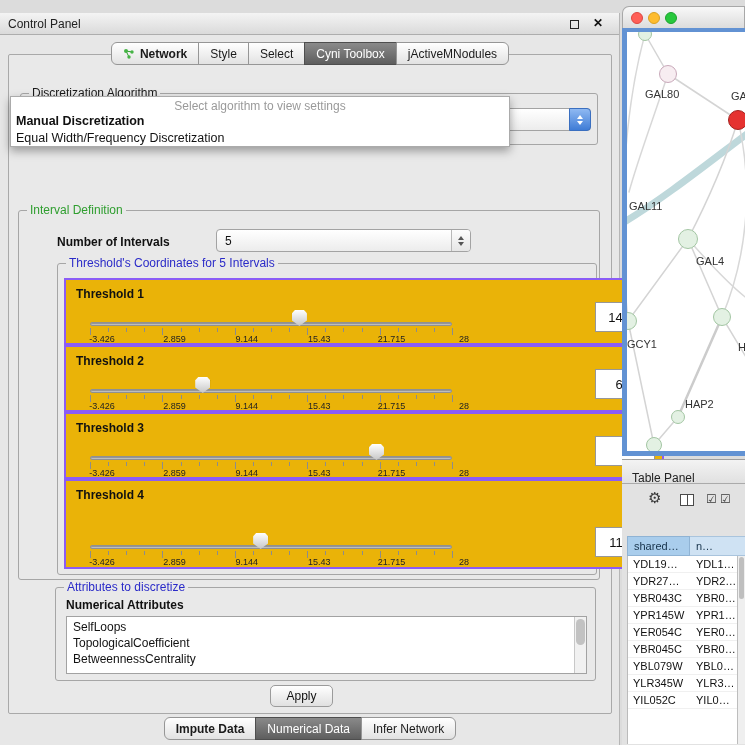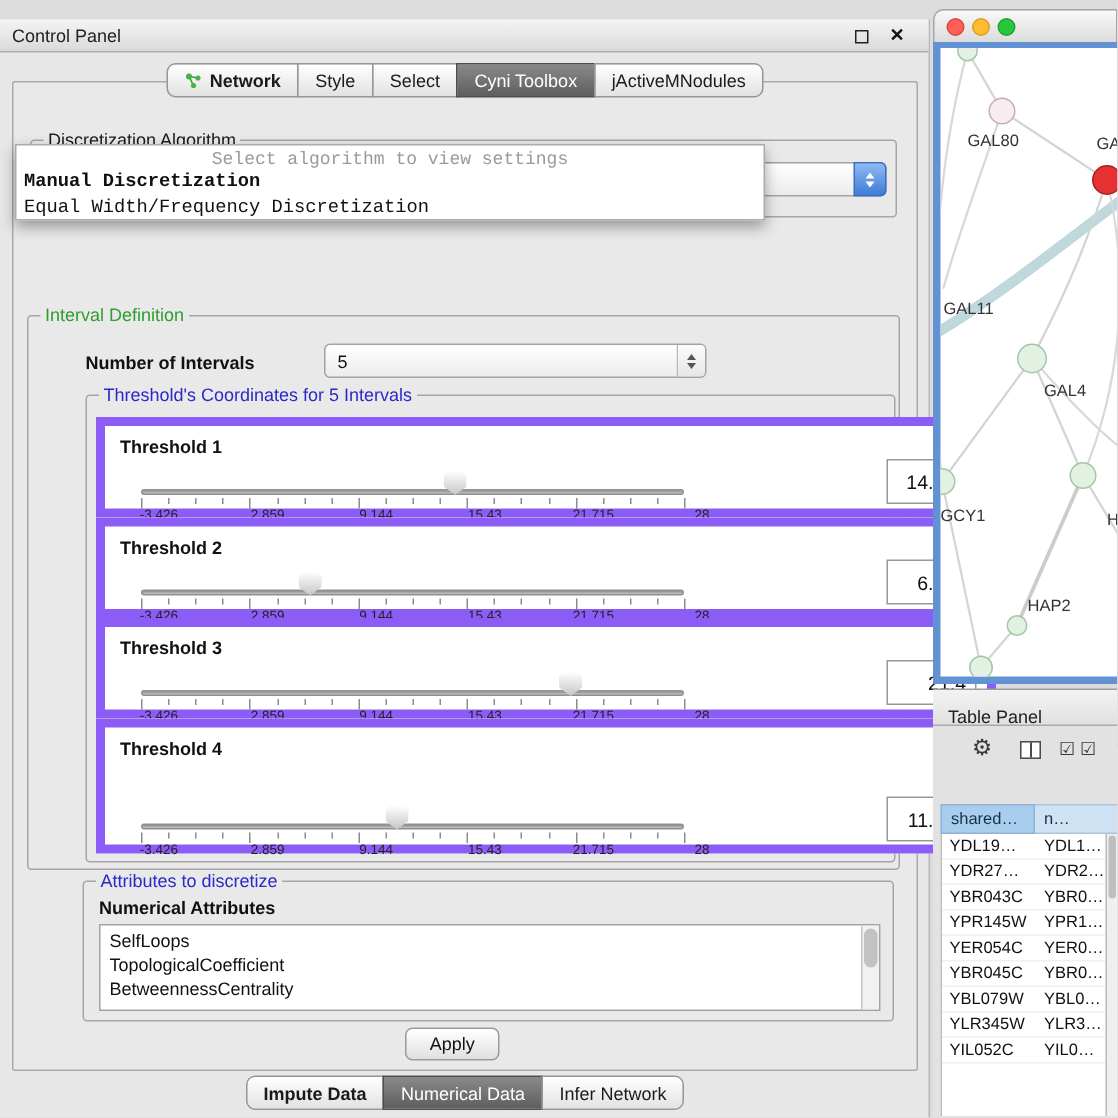--- a/index.html
+++ b/index.html
@@ -37,36 +37,36 @@
   .tri-up { width:0; height:0; border-left:3.5px solid transparent; border-right:3.5px solid transparent; border-bottom:4.5px solid #555; }
   .tri-down { width:0; height:0; border-left:3.5px solid transparent; border-right:3.5px solid transparent; border-top:4.5px solid #555; }
 
   
   .alg-grp { left:20px; top:80px; width:578px; height:52px; }
   .alg-combo { position:absolute; left:8px; top:14px; width:562px; height:23px; }
   .combo-cap-blue { position:absolute; right:-1px; top:-1px; width:22px; height:23px; border-radius:0 4px 4px 0; background:linear-gradient(#8fb9f2,#3f7cd6); border:1px solid #3a6fc0; display:flex; flex-direction:column; align-items:center; justify-content:center; gap:2px; }
   .cap-up { width:0; height:0; border-left:3.5px solid transparent; border-right:3.5px solid transparent; border-bottom:4.5px solid #fff; }
   .cap-down { width:0; height:0; border-left:3.5px solid transparent; border-right:3.5px solid transparent; border-top:4.5px solid #fff; }
 
-  .dropdown { position:absolute; left:10px; top:83px; width:500px; height:51px; background:#fff; border:1px solid #ababab; box-shadow:0 4px 9px rgba(0,0,0,.35); z-index:40;font-family:Liberation Mono, monospace; }
+  .dropdown { position:absolute; left:10px; top:83px; width:500px; height:51px; background:#fff; border:1px solid #ababab; box-shadow:0 4px 9px rgba(0,0,0,.35); z-index:40; }
   .dd-prompt { height:16px; text-align:center; font-size:12px; color:#9a9a9a; padding-top:2px; }
   .dd-item { height:17px; line-height:17px; padding-left:5px; font-size:12.5px; color:#111; cursor:default; }
   .dd-item.bold { font-weight:bold; }
 
   
   .td-grp { left:20px; top:143px; width:578px; height:42px; }
   .td-combo { position:absolute; left:8px; top:10px; width:562px; height:23px; }
 
   
   .int-grp { left:18px; top:197px; width:582px; height:370px; }
   .noi-label { position:absolute; left:38px; top:24px; font-size:12px; font-weight:bold; color:#111; }
   .noi-combo { position:absolute; left:197px; top:18px; width:255px; height:23px; }
   .sub-grp { left:38px; top:52px; width:540px; height:312px; background:#e9e9e9; }
 
-  .th-panel { position:absolute; left:6px; width:600px; border:6px solid #8b5cf6; background:#ffffff; }
+  .th-panel { position:absolute; left:6px; width:600px; border:2px solid #8b5cf6; background:#eab308; }
   .th-label { position:absolute; left:10px; top:7px; font-size:12px; font-weight:bold; color:#111; }
   .sl-zone { position:absolute; left:24px; top:0; width:362px; height:100%; }
   .sl-track { position:absolute; left:0; right:0; top:42px; height:4px; background:#c2c2c2; border:1px solid #909090; border-radius:2px; box-shadow:inset 0 1px 1px rgba(0,0,0,.25); }
   .sl-tick { position:absolute; top:48px; width:1px; height:4px; background:#8c8c8c; }
   .sl-tick.major { height:7px; }
   .sl-ticklabel { position:absolute; top:54px; transform:translateX(-50%); font-size:9px; color:#222; white-space:nowrap;margin-left:12px; }
   .sl-thumb { position:absolute; top:30px; width:15px; height:16px; background:linear-gradient(#ffffff,#c6c6c6); clip-path:polygon(50% 100%,0 66%,0 20%,20% 0,80% 0,100% 20%,100% 66%); filter:drop-shadow(0 1px 1px rgba(0,0,0,.45)); }
   .vbox { position:absolute; right:7px; top:22px; width:60px; height:30px; background:#fff; border:1px solid #979797; font-size:13px; color:#111; display:flex; align-items:center; justify-content:flex-end; padding-right:6px; }
   .th-panel.tall .sl-track { top:64px; }
   .th-panel.tall .sl-tick { top:70px; }

